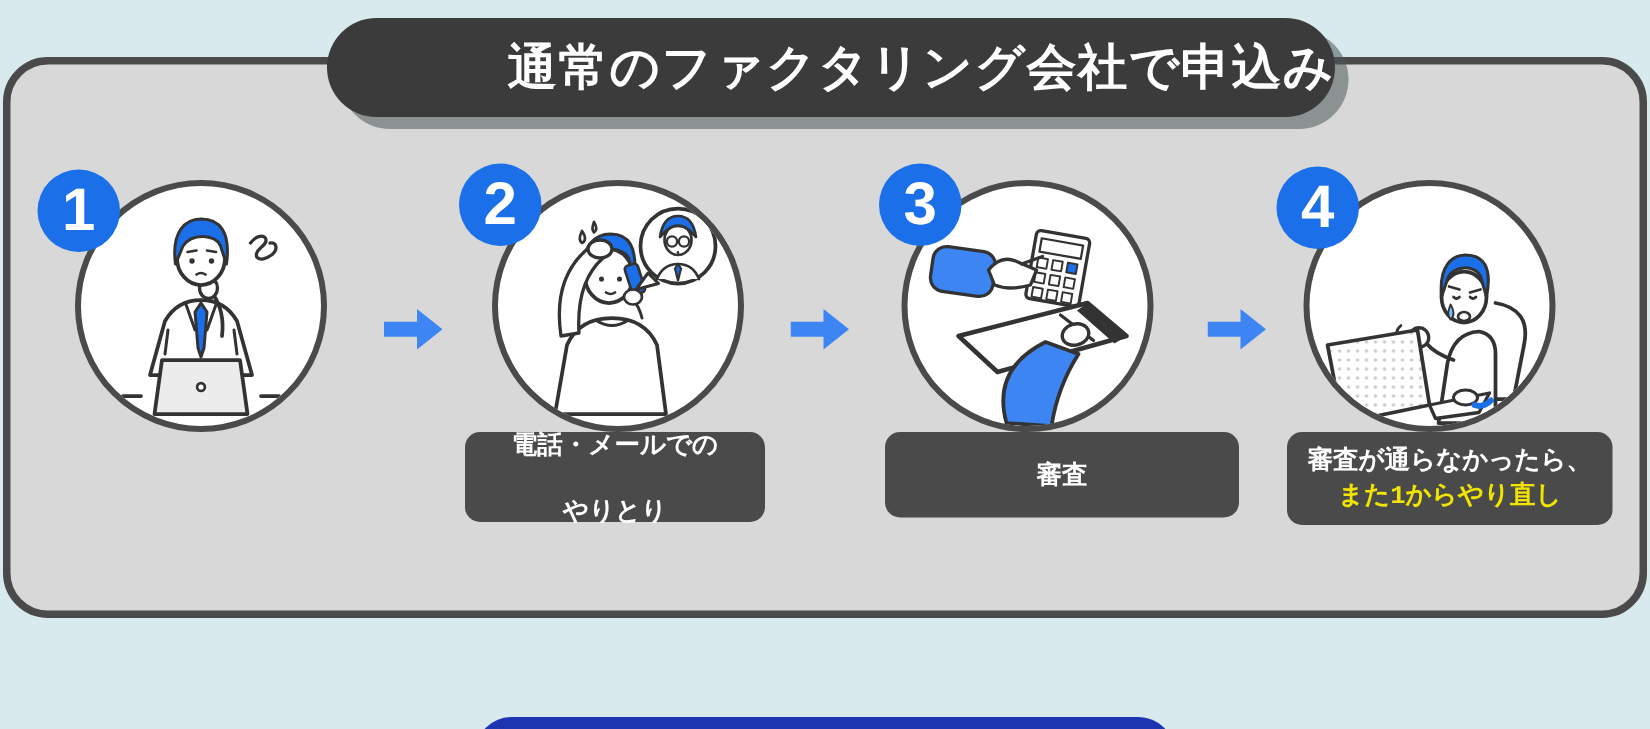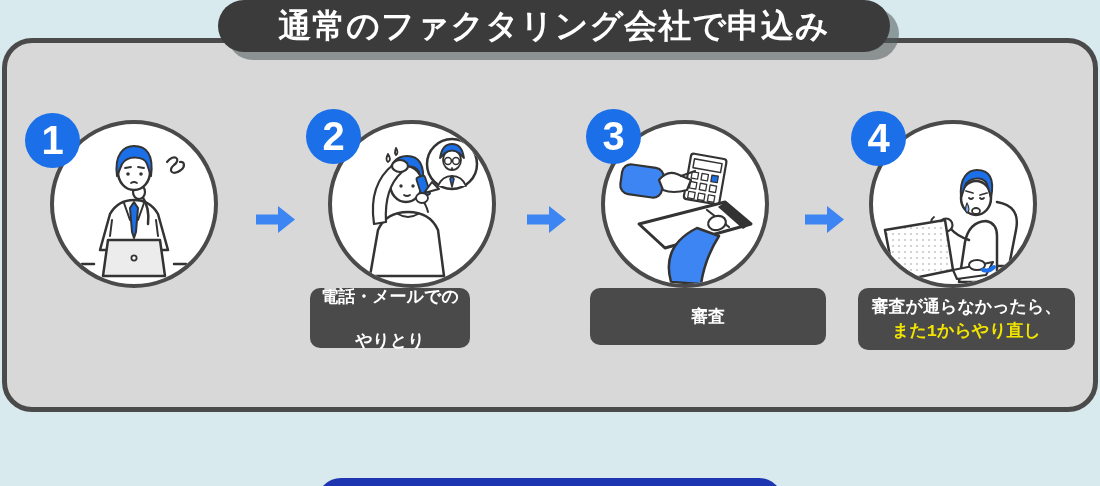--- a/index.html
+++ b/index.html
@@ -7,24 +7,24 @@
   body { font-family: "Liberation Sans", sans-serif; background: #D8EAED; }
   .canvas { position: relative; width: 1100px; height: 486px; overflow: hidden; }
 
   .panel {
     position: absolute; left: 2px; top: 38px; width: 1096px; height: 374px;
     background: #D8D8D8; border: 5px solid #4A4A4A; border-radius: 30px;
     z-index: 1;
   }
 
   .title-pill {
-    position: absolute; left: 218px; top: 0; width: 672px; height: 52px;
+    position: absolute; left: 218px; top: 12px; width: 672px; height: 66px;
     background: #3B3B3B; border-radius: 34px;
     box-shadow: 9px 8px 0 rgba(78, 88, 88, 0.55);
-    display: flex; align-items: center; justify-content: center;
+    display: flex; align-items: center; justify-content: flex-end;
     z-index: 5;
   }
   .title-pill span {
     color: #FFFFFF; font-size: 33px; font-weight: bold; letter-spacing: 1px;
   }
 
   .step-circle {
     position: absolute; width: 168px; height: 168px; top: 120px;
     background: #FFFFFF; border: 4px solid #4A4A4A; border-radius: 50%;
     overflow: hidden; z-index: 2;
@@ -40,21 +40,21 @@
   }
   #b1 { left: 25px; top: 113px; } #b2 { left: 306px; top: 109px; }
   #b3 { left: 586px; top: 109px; } #b4 { left: 851px; top: 111px; }
 
   .step-label {
     position: absolute; top: 288px; background: #4A4A4A; border-radius: 10px;
     display: flex; flex-direction: column; align-items: center; justify-content: center;
     z-index: 3; padding: 4px 6px;
   }
   #l1 { left: 47px;  width: 186px; height: 59px; }
-  #l2 { left: 310px; width: 160px; height: 60px; gap: 19px; }
+  #l2 { left: 310px; width: 200px; height: 60px; gap: 19px; }
   #l3 { left: 590px; width: 236px; height: 57px; }
   #l4 { left: 858px; width: 217px; height: 62px; }
   .lbl-line { color: #FFFFFF; font-size: 17px; font-weight: bold; line-height: 25px; white-space: nowrap; }
   .lbl-line:empty { display: none; }
   .lbl-line.highlight { color: #F2E400; font-family: Liberation Mono, monospace; }
 
   .flow-arrow { position: absolute; top: 206px; width: 39px; height: 27px; z-index: 2; }
   #a1 { left: 256px; } #a2 { left: 527px; } #a3 { left: 805px; }
   .flow-arrow svg { width: 100%; height: 100%; display: block; }
 

